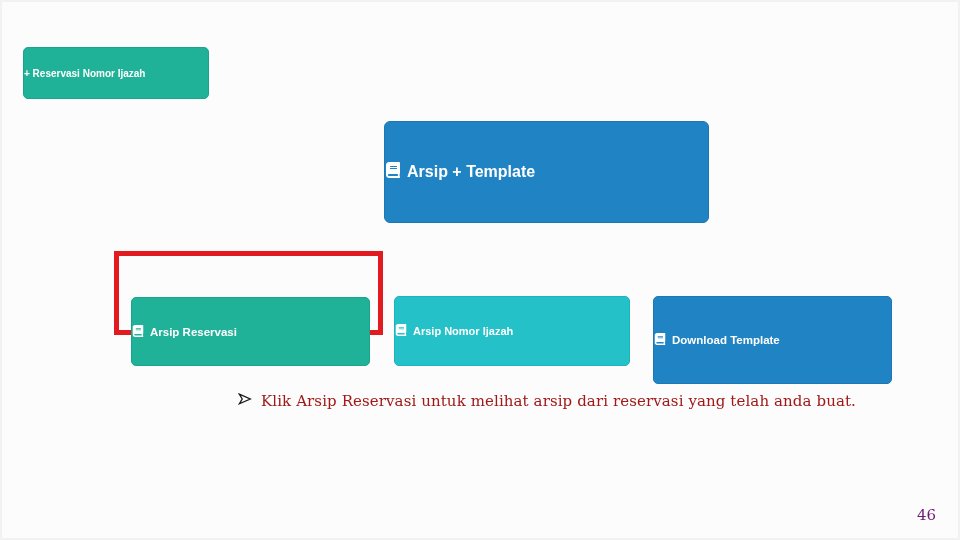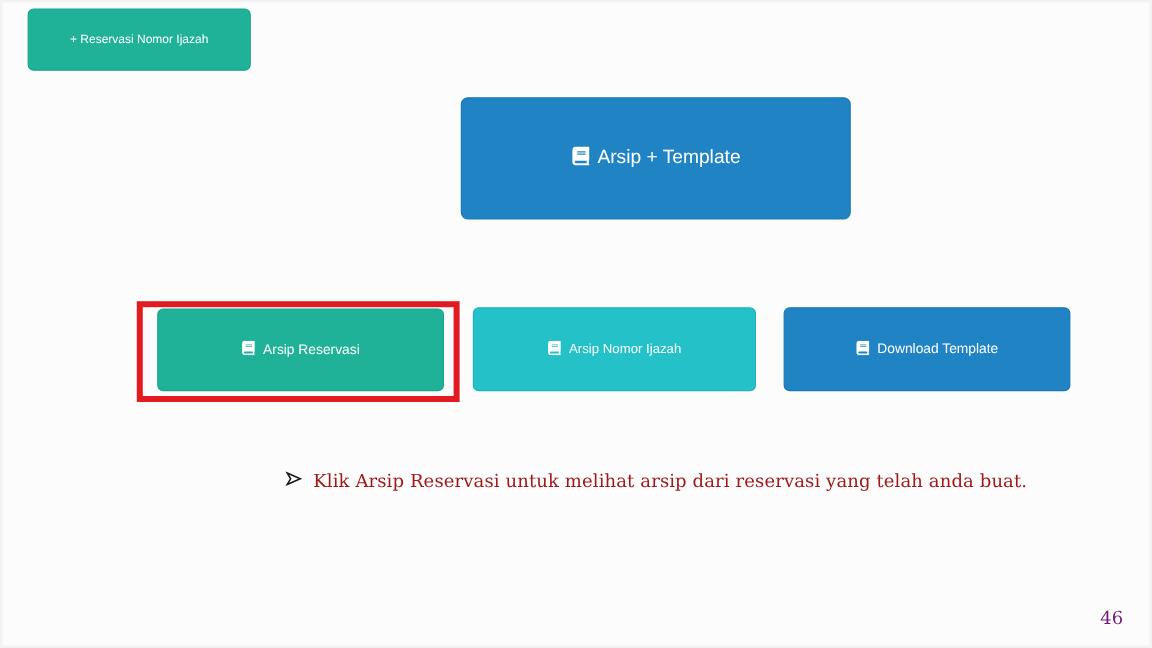--- a/index.html
+++ b/index.html
@@ -2,35 +2,36 @@
 <html><head>
 <meta charset="utf-8">
 <style>
   html,body{margin:0;padding:0;background:#e9e9e9;}
   .slide{
     position:relative;width:960px;height:540px;margin:0 auto;
     background:#fcfcfc;box-sizing:border-box;border:2px solid #f2f2f2;
     font-family:"Liberation Sans", sans-serif;overflow:hidden;
   }
   .btn{
-    position:absolute;display:flex;align-items:center;justify-content:center;
-    gap:6px;color:#fff;font-weight:normal;cursor:pointer;
+    position:absolute;display:flex;align-items:center;justify-content:flex-start;
+    gap:6px;color:#fff;font-weight:bold;cursor:pointer;
     font-family:"Liberation Sans", sans-serif;
     border-radius:5px;box-sizing:border-box;border:1px solid rgba(0,0,0,0.08);
     padding:0;
+    margin-top:40px;
   }
   .btn .lbl{white-space:nowrap;}
   .btn-green{background:#1FB298;border-color:#19a58c;}
   .btn-blue{background:#2084C4;border-color:#1c78b4;}
   .btn-cyan{background:#25C1C9;border-color:#1fb3bb;}
   .btn-reservasi-top{left:21px;top:5px;width:186px;height:52px;font-size:10px;}
   .btn-arsip-template{left:382px;top:79px;width:325px;height:102px;font-size:16px;border-radius:6px;}
   .btn-arsip-reservasi{left:129px;top:255px;width:239px;height:69px;font-size:11.5px;}
   .btn-arsip-nomor{left:392px;top:254px;width:236px;height:70px;font-size:11px;}
-  .btn-download-template{left:651px;top:254px;width:239px;height:70px;font-size:11.5px;}
+  .btn-download-template{left:651px;top:254px;width:239px;height:88px;font-size:11.5px;}
   .highlight-rect{
     position:absolute;left:112px;top:249px;width:269px;height:84px;
     border:5px solid #E21B20;box-sizing:border-box;background:transparent;
   }
   .book-icon{display:inline-block;flex:0 0 auto;}
   .instruction{
     position:absolute;left:236px;top:389px;display:flex;align-items:center;gap:9px;
   }
   .instruction .arrow{flex:0 0 auto;margin-top:1px;}
   .instruction .text{

